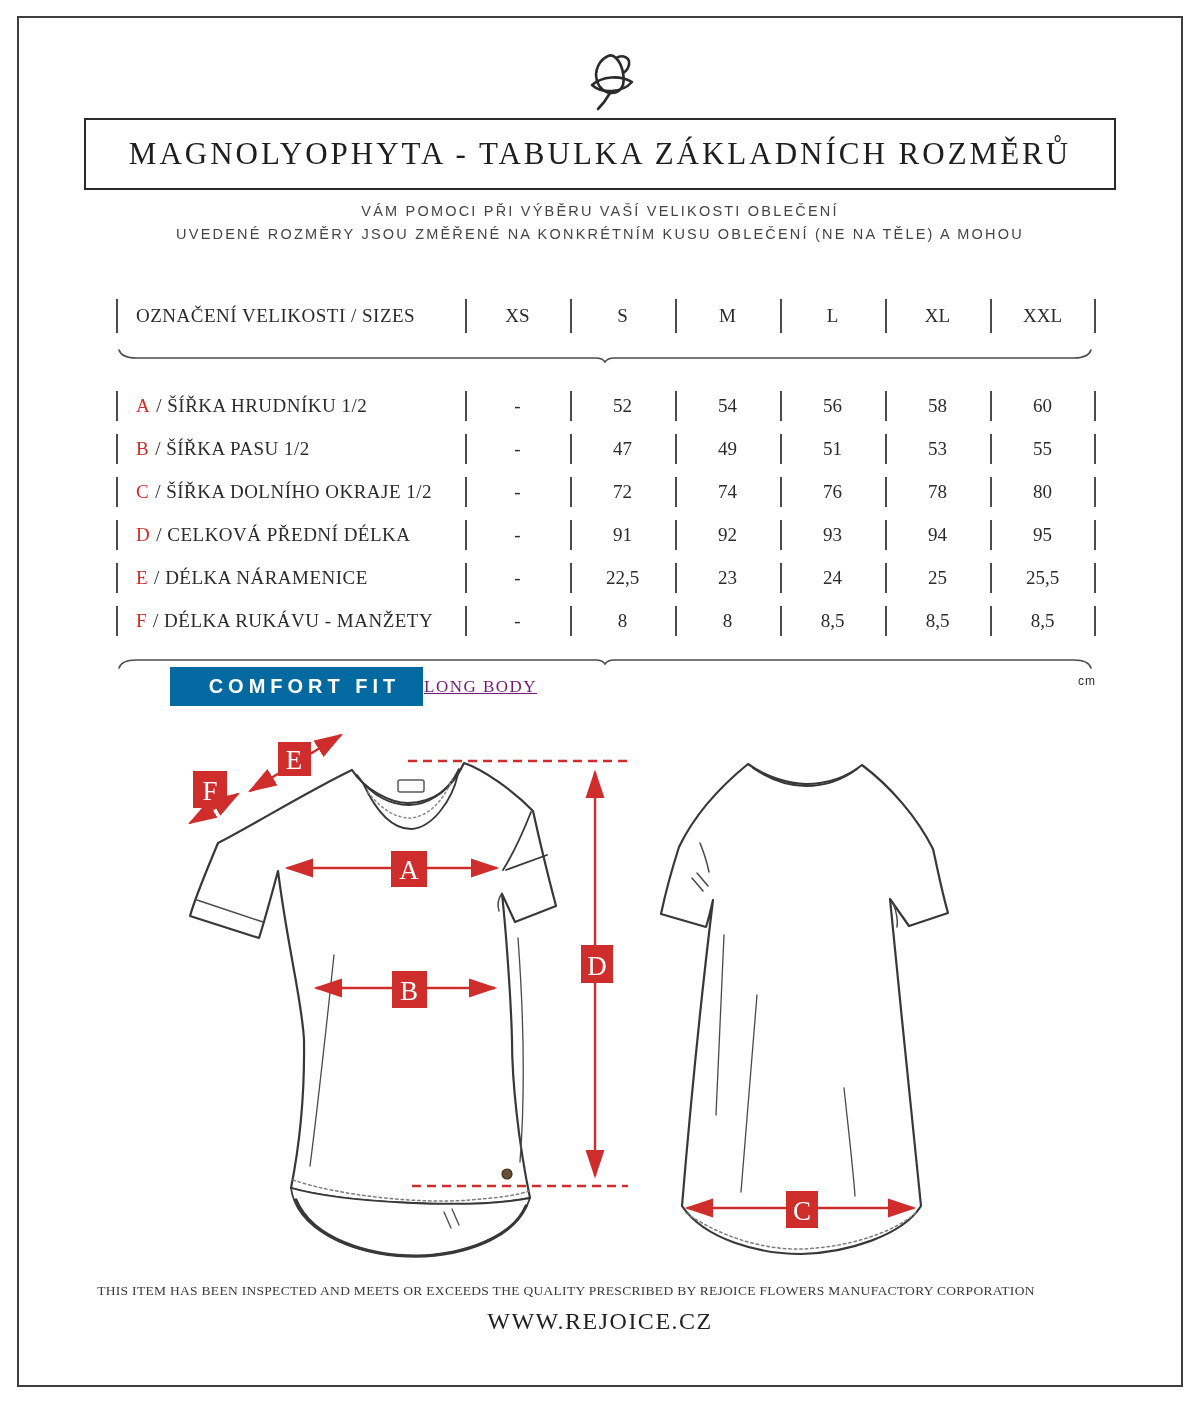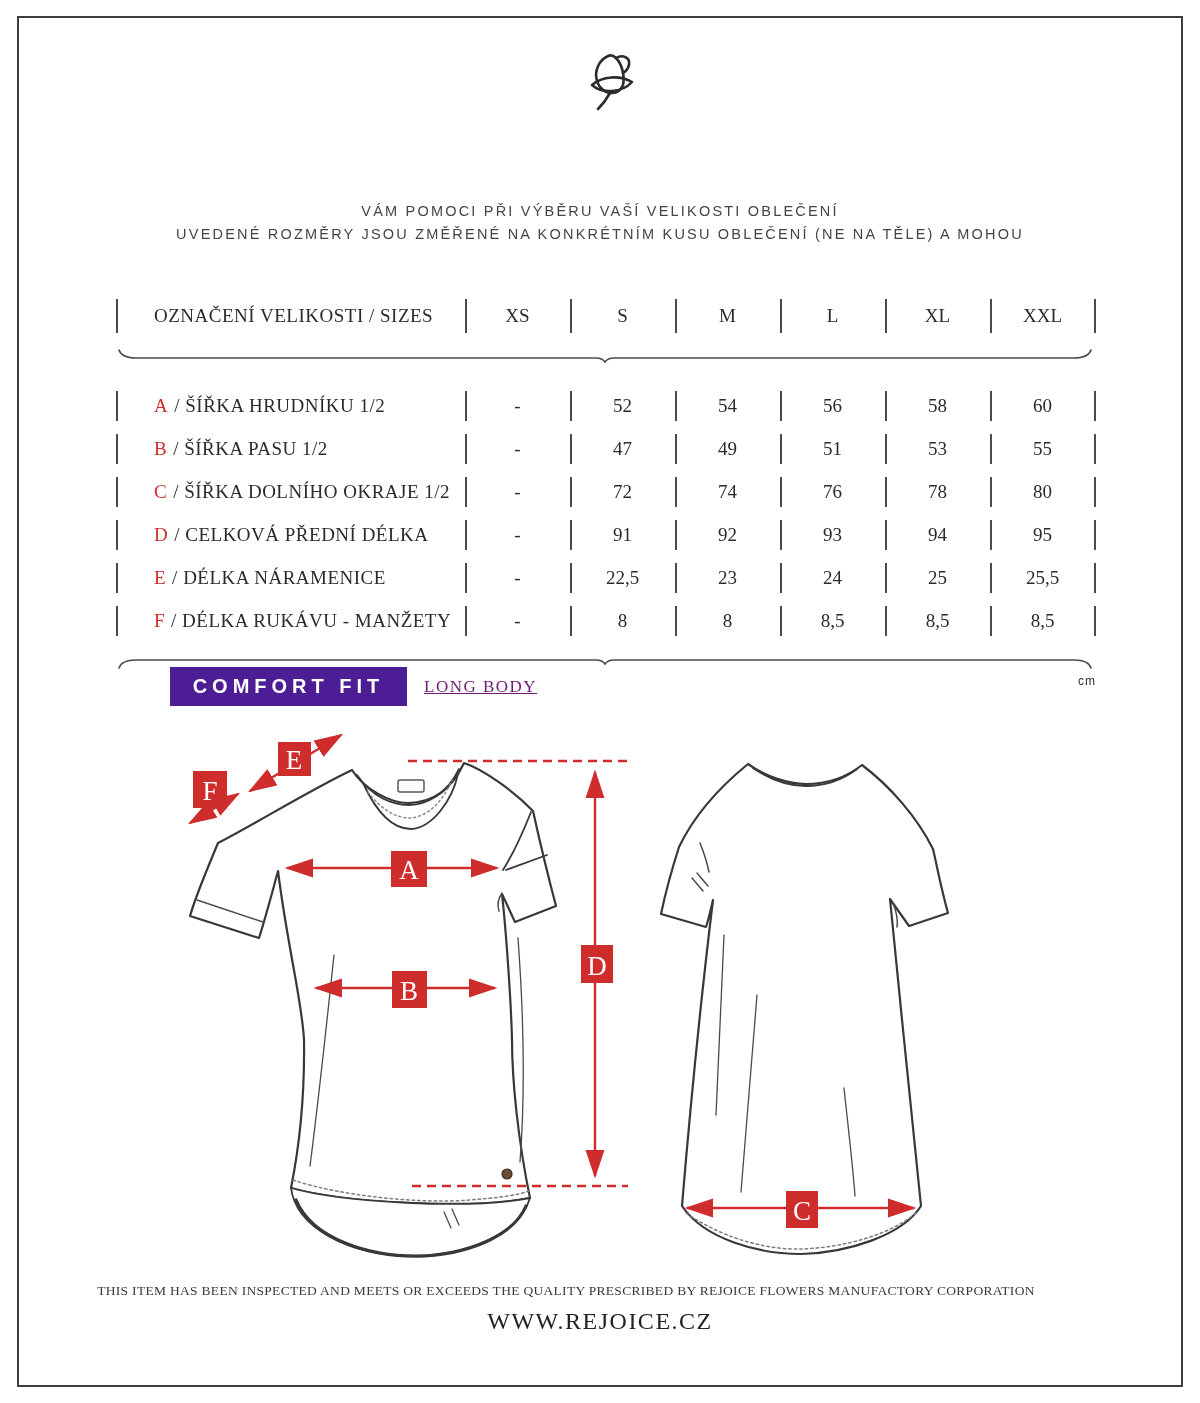--- a/index.html
+++ b/index.html
@@ -15,39 +15,39 @@
   .subtitle{position:absolute;left:0;top:200px;width:1200px;text-align:center;
         font-family:"Liberation Sans",sans-serif;font-size:14.5px;letter-spacing:2.2px;
         color:#454545;line-height:23px;font-weight:400;}
   
   .size-table{position:absolute;left:116px;top:296px;width:980px;}
   .trow{display:flex;align-items:center;}
   .trow.header{height:40px;}
   .trow.body{height:43px;}
   .cell{position:relative;height:100%;display:flex;align-items:center;justify-content:center;
         font-size:19px;color:#2b2b2b;}
-  .cell.label{width:349px;justify-content:flex-start;padding-left:38px;box-sizing:border-box;
+  .cell.label{width:349px;justify-content:flex-start;padding-left:20px;box-sizing:border-box;
         letter-spacing:0.5px;}
   .cell.val{width:105px;}
   .cell::before{content:"";position:absolute;left:0;top:50%;transform:translateY(-50%);
         width:2px;background:#4b4b4b;}
   .trow.header .cell::before{height:34px;}
   .trow.body .cell::before{height:30px;}
   .cell.val:last-child::after{content:"";position:absolute;right:-1px;top:50%;
         transform:translateY(-50%);width:2px;background:#4b4b4b;}
   .trow.header .cell.val:last-child::after{height:34px;}
   .trow.body .cell.val:last-child::after{height:30px;}
   .row-letter{color:#cf2c2c;margin-right:6px;}
   .brace{display:block;margin-top:12px;}
   .rows-wrap{margin-top:20px;}
   
-  .fit-badge{position:absolute;left:170px;top:667px;width:237px;height:39px;background:#4c1d95;
+  .fit-badge{position:absolute;left:170px;top:667px;width:237px;height:39px;background:#0369a1;
         display:flex;align-items:center;justify-content:center;
         font-family:"Liberation Sans",sans-serif;font-weight:bold;font-size:20px;
-        letter-spacing:5px;color:#ffffff;}
+        letter-spacing:5px;color:#ffffff;padding-left:16px;}
   .long-body{position:absolute;left:424px;top:674px;height:26px;line-height:26px;
         font-size:17px;letter-spacing:1.5px;color:#701a75;text-decoration:underline;}
   .unit{position:absolute;left:1056px;top:674px;width:40px;text-align:right;
         font-family:"Liberation Sans",sans-serif;font-size:12px;letter-spacing:1px;color:#2c2c2c;}
   
   .diagram{position:absolute;left:60px;top:718px;width:1080px;height:560px;}
   
   .quality-note{position:absolute;left:0;top:1283px;width:1132px;text-align:center;
         font-size:13.5px;letter-spacing:0.3px;color:#3a3a3a;}
   .website{position:absolute;left:0;top:1308px;width:1200px;text-align:center;
@@ -61,20 +61,23 @@
 
   <svg class="logo" viewBox="0 0 56 62">
     <g fill="none" stroke="#2b2b2b" stroke-width="2.6" stroke-linecap="round" stroke-linejoin="round">
       <path d="M24,4 C15,8 10,19 13,29 C15,36 21,41 28,41 C33,41 37,38 39,33 C41,24 38,12 32,6 C29,3 26,3 24,4 Z"></path>
       <path d="M32,6 C37,3 43,4 45,9 C46,14 43,19 39,21"></path>
       <path d="M8,33 C18,24 36,23 48,30 C38,41 18,42 8,33 Z"></path>
       <path d="M26,41 C22,48 18,53 14,57"></path>
     </g>
   </svg>
 
+  <div class="title-box">
+    <h1>MAGNOLYOPHYTA - TABULKA ZÁKLADNÍCH ROZMĚRŮ</h1>
+  </div>
   <div class="subtitle">
     <div>VÁM POMOCI PŘI VÝBĚRU VAŠÍ VELIKOSTI OBLEČENÍ</div>
     <div>UVEDENÉ ROZMĚRY JSOU ZMĚŘENÉ NA KONKRÉTNÍM KUSU OBLEČENÍ (NE NA TĚLE) A MOHOU</div>
   </div>
 
   <div class="size-table">
     <div class="trow header">
       <div class="cell label">OZNAČENÍ VELIKOSTI / SIZES</div>
       <div class="cell val">XS</div>
       <div class="cell val">S</div>

